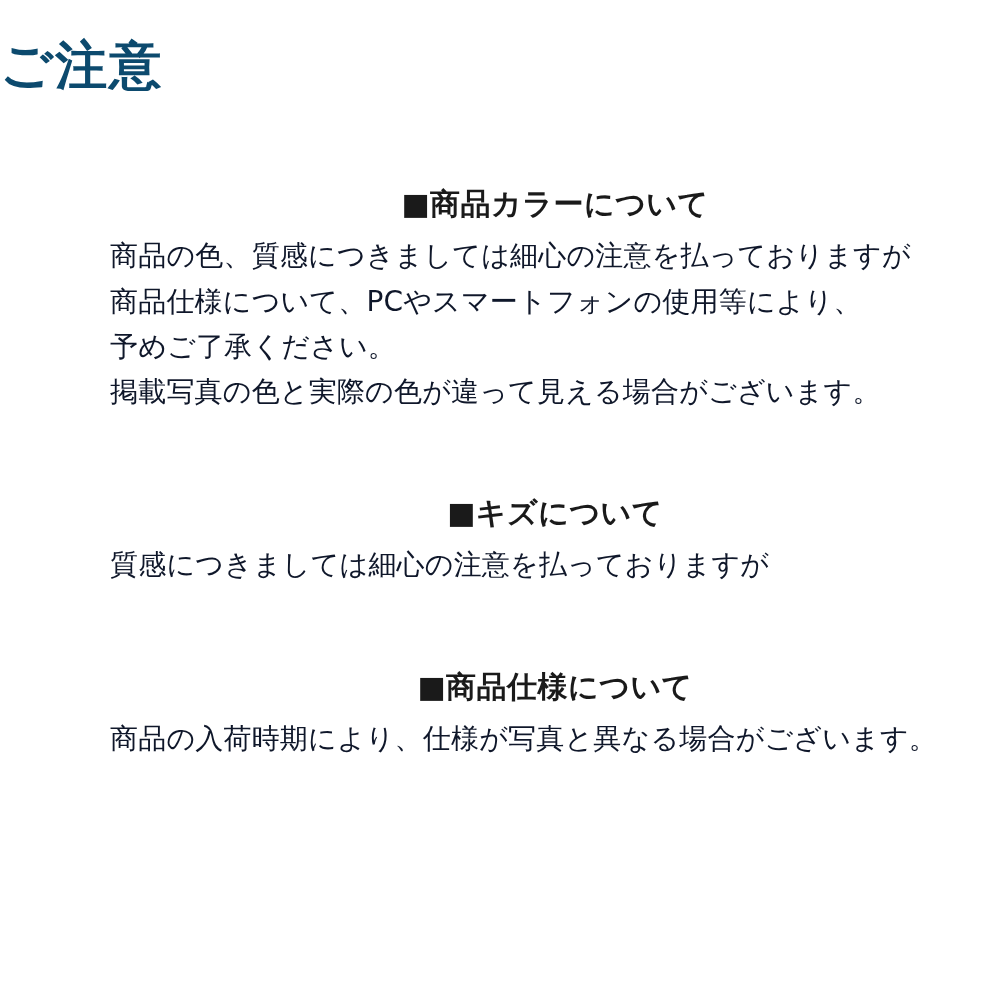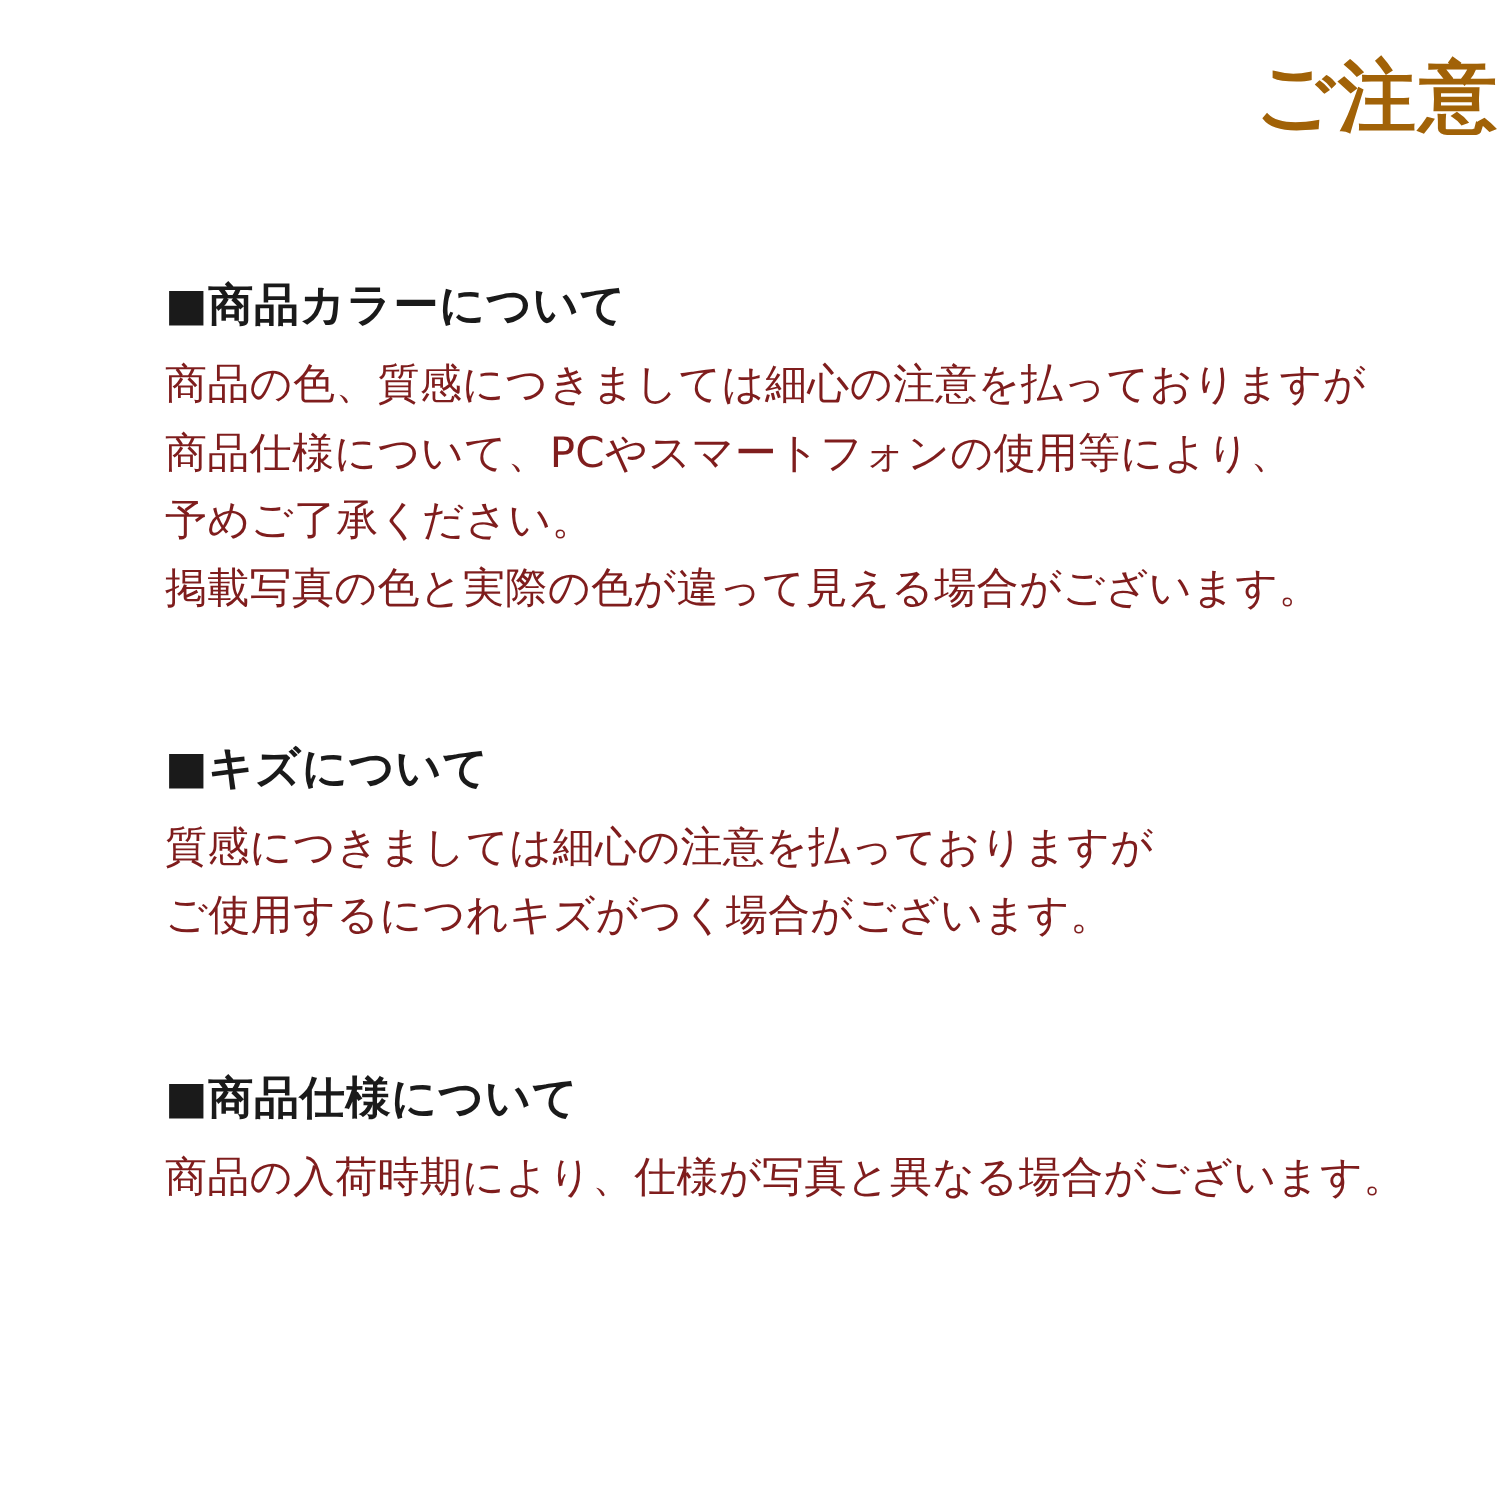--- a/index.html
+++ b/index.html
@@ -14,47 +14,48 @@
     color: #1a1a1a;
     overflow: hidden;
   }
   .page {
     position: relative;
     width: 1000px;
     height: 1000px;
     box-sizing: border-box;
   }
   .page-title {
-    text-align: right;
+    text-align: left;
     font-size: 52px;
     font-weight: bold;
     letter-spacing: 2px;
-    color: #a16207;
+    color: #0c4a6e;
     margin: 0;
     padding-top: 34px;
     line-height: 1.2;
   }
   .sections {
     padding: 0 0 0 110px;
     margin-top: 88px;
   }
   .section {
     margin-bottom: 0;
   }
   .section-heading {
     font-size: 30px;
     font-weight: bold;
     color: #1a1a1a;
     line-height: 1.3;
     margin: 0 0 10px 0;
     letter-spacing: 0.5px;
+    text-align: center;
   }
   .section-body {
     font-size: 28px;
-    color: #7f1d1d;
+    color: #0f172a;
     line-height: 1.62;
     letter-spacing: 0.2px;
     margin: 0;
   }
   .section-body .line {
     display: block;
     white-space: pre;
   }
   .gap-1 { height: 78px; }
   .gap-2 { height: 80px; }
@@ -77,21 +78,20 @@
         <span class="line">掲載写真の色と実際の色が違って見える場合がございます。</span>
       </p>
     </div>
 
     <div class="gap-1"></div>
 
     <div class="section">
       <h2 class="section-heading">■キズについて</h2>
       <p class="section-body">
         <span class="line">質感につきましては細心の注意を払っておりますが</span>
-        <span class="line">ご使用するにつれキズがつく場合がございます。</span>
       </p>
     </div>
 
     <div class="gap-2"></div>
 
     <div class="section">
       <h2 class="section-heading">■商品仕様について</h2>
       <p class="section-body">
         <span class="line">商品の入荷時期により、仕様が写真と異なる場合がございます。</span>
       </p>

